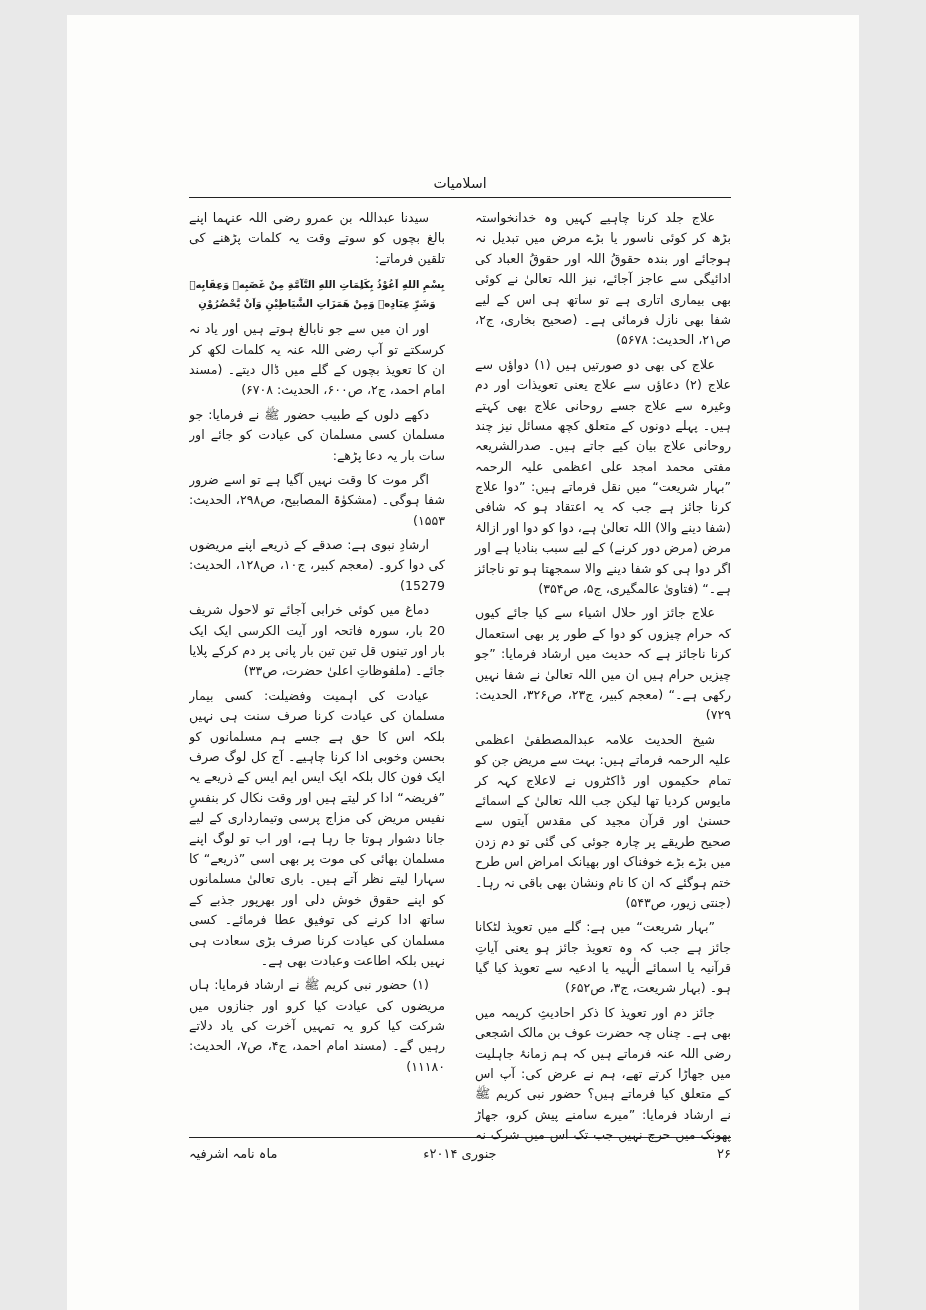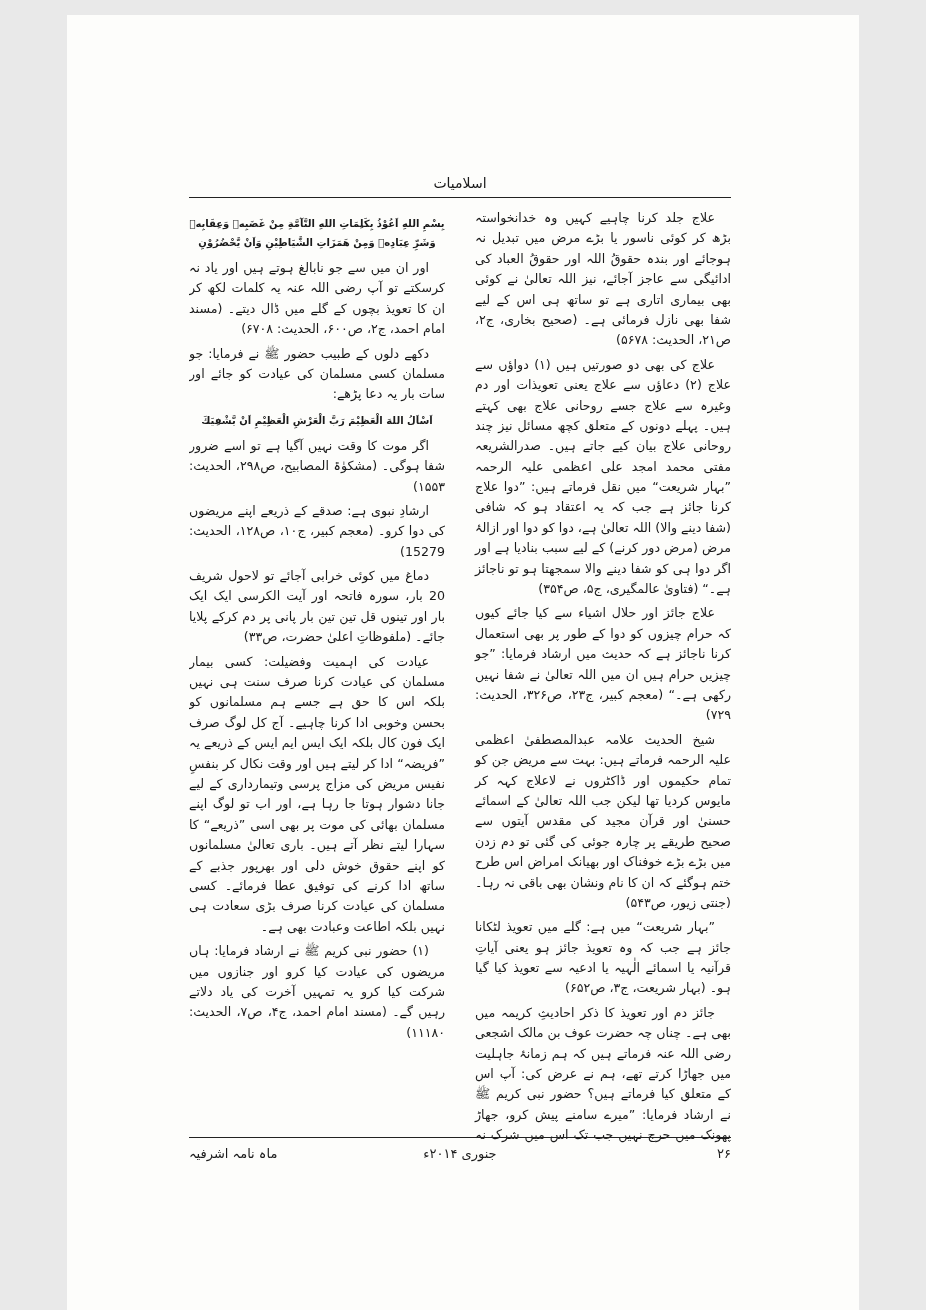--- a/index.html
+++ b/index.html
@@ -84,24 +84,24 @@
       <div class="col">
           <p class="para body">علاج جلد کرنا چاہیے کہیں وہ خدانخواستہ بڑھ کر کوئی ناسور یا بڑے مرض میں تبدیل نہ ہوجائے اور بندہ حقوقُ اللہ اور حقوقُ العباد کی ادائیگی سے عاجز آجائے، نیز اللہ تعالیٰ نے کوئی بھی بیماری اتاری ہے تو ساتھ ہی اس کے لیے شفا بھی نازل فرمائی ہے۔ (صحیح بخاری، ج۲، ص۲۱، الحدیث: ۵۶۷۸)</p>
           <p class="para body">علاج کی بھی دو صورتیں ہیں (۱) دواؤں سے علاج (۲) دعاؤں سے علاج یعنی تعویذات اور دم وغیرہ سے علاج جسے روحانی علاج بھی کہتے ہیں۔ پہلے دونوں کے متعلق کچھ مسائل نیز چند روحانی علاج بیان کیے جاتے ہیں۔ صدرالشریعہ مفتی محمد امجد علی اعظمی علیہ الرحمہ ”بہار شریعت“ میں نقل فرماتے ہیں: ”دوا علاج کرنا جائز ہے جب کہ یہ اعتقاد ہو کہ شافی (شفا دینے والا) اللہ تعالیٰ ہے، دوا کو دوا اور ازالۂ مرض (مرض دور کرنے) کے لیے سبب بنادیا ہے اور اگر دوا ہی کو شفا دینے والا سمجھتا ہو تو ناجائز ہے۔“ (فتاویٰ عالمگیری، ج۵، ص۳۵۴)</p>
           <p class="para body">علاج جائز اور حلال اشیاء سے کیا جائے کیوں کہ حرام چیزوں کو دوا کے طور پر بھی استعمال کرنا ناجائز ہے کہ حدیث میں ارشاد فرمایا: ”جو چیزیں حرام ہیں ان میں اللہ تعالیٰ نے شفا نہیں رکھی ہے۔“ (معجم کبیر، ج۲۳، ص۳۲۶، الحدیث: ۷۲۹)</p>
           <p class="para body">شیخ الحدیث علامہ عبدالمصطفیٰ اعظمی علیہ الرحمہ فرماتے ہیں: بہت سے مریض جن کو تمام حکیموں اور ڈاکٹروں نے لاعلاج کہہ کر مایوس کردیا تھا لیکن جب اللہ تعالیٰ کے اسمائے حسنیٰ اور قرآن مجید کی مقدس آیتوں سے صحیح طریقے پر چارہ جوئی کی گئی تو دم زدن میں بڑے بڑے خوفناک اور بھیانک امراض اس طرح ختم ہوگئے کہ ان کا نام ونشان بھی باقی نہ رہا۔ (جنتی زیور، ص۵۴۳)</p>
           <p class="para body">”بہار شریعت“ میں ہے: گلے میں تعویذ لٹکانا جائز ہے جب کہ وہ تعویذ جائز ہو یعنی آیاتِ قرآنیہ یا اسمائے الٰہیہ یا ادعیہ سے تعویذ کیا گیا ہو۔ (بہار شریعت، ج۳، ص۶۵۲)</p>
           <p class="para body">جائز دم اور تعویذ کا ذکر احادیثِ کریمہ میں بھی ہے۔ چناں چہ حضرت عوف بن مالک اشجعی رضی اللہ عنہ فرماتے ہیں کہ ہم زمانۂ جاہلیت میں جھاڑا کرتے تھے، ہم نے عرض کی: آپ اس کے متعلق کیا فرماتے ہیں؟ حضور نبی کریم ﷺ نے ارشاد فرمایا: ”میرے سامنے پیش کرو، جھاڑ پھونک میں حرج نہیں جب تک اس میں شرک نہ ہو۔“ (صحیح مسلم، ص۱۲۰، الحدیث: ۲۲۰۰)</p>
           <p class="para body">سیدنا امام ابن حنبل علیہ الرحمہ روایت نقل فرماتے ہیں کہ حضرت</p>
         </div>
       <div class="col">
+          <p class="para body">سیدنا عبداللہ بن عمرو رضی اللہ عنہما اپنے بالغ بچوں کو سوتے وقت یہ کلمات پڑھنے کی تلقین فرماتے:</p>
           <p class="para arabic">بِسْمِ اللهِ اَعُوْذُ بِكَلِمَاتِ اللهِ التَّآمَّةِ مِنْ غَضَبِهٖ وَعِقَابِهٖ وَشَرِّ عِبَادِهٖ وَمِنْ هَمَزَاتِ الشَّيَاطِيْنِ وَاَنْ يَّحْضُرُوْنِ</p>
           <p class="para body">اور ان میں سے جو نابالغ ہوتے ہیں اور یاد نہ کرسکتے تو آپ رضی اللہ عنہ یہ کلمات لکھ کر ان کا تعویذ بچوں کے گلے میں ڈال دیتے۔ (مسند امام احمد، ج۲، ص۶۰۰، الحدیث: ۶۷۰۸)</p>
           <p class="para body">دکھے دلوں کے طبیب حضور ﷺ نے فرمایا: جو مسلمان کسی مسلمان کی عیادت کو جائے اور سات بار یہ دعا پڑھے:</p>
-          <p class="para arabic">اَسْاَلُ اللهَ الْعَظِيْمَ رَبَّ الْعَرْشِ الْعَظِيْمِ اَنْ يَّشْفِيَكَ</p>
           <p class="para body">اگر موت کا وقت نہیں آگیا ہے تو اسے ضرور شفا ہوگی۔ (مشکوٰۃ المصابیح، ص۲۹۸، الحدیث: ۱۵۵۳)</p>
           <p class="para body">ارشادِ نبوی ہے: صدقے کے ذریعے اپنے مریضوں کی دوا کرو۔ (معجم کبیر، ج۱۰، ص۱۲۸، الحدیث: 15279)</p>
           <p class="para body">دماغ میں کوئی خرابی آجائے تو لاحول شریف 20 بار، سورہ فاتحہ اور آیت الکرسی ایک ایک بار اور تینوں قل تین تین بار پانی پر دم کرکے پلایا جائے۔ (ملفوظاتِ اعلیٰ حضرت، ص۳۳)</p>
           <p class="para body"><span class="lead">عیادت کی اہمیت وفضیلت: </span>کسی بیمار مسلمان کی عیادت کرنا صرف سنت ہی نہیں بلکہ اس کا حق ہے جسے ہم مسلمانوں کو بحسن وخوبی ادا کرنا چاہیے۔ آج کل لوگ صرف ایک فون کال بلکہ ایک ایس ایم ایس کے ذریعے یہ ”فریضہ“ ادا کر لیتے ہیں اور وقت نکال کر بنفسِ نفیس مریض کی مزاج پرسی وتیمارداری کے لیے جانا دشوار ہوتا جا رہا ہے، اور اب تو لوگ اپنے مسلمان بھائی کی موت پر بھی اسی ”ذریعے“ کا سہارا لیتے نظر آتے ہیں۔ باری تعالیٰ مسلمانوں کو اپنے حقوق خوش دلی اور بھرپور جذبے کے ساتھ ادا کرنے کی توفیق عطا فرمائے۔ کسی مسلمان کی عیادت کرنا صرف بڑی سعادت ہی نہیں بلکہ اطاعت وعبادت بھی ہے۔</p>
           <p class="para body">(۱) حضور نبی کریم ﷺ نے ارشاد فرمایا: ہاں مریضوں کی عیادت کیا کرو اور جنازوں میں شرکت کیا کرو یہ تمہیں آخرت کی یاد دلاتے رہیں گے۔ (مسند امام احمد، ج۴، ص۷، الحدیث: ۱۱۱۸۰)</p>
         </div>
     </div>
   </div>
   <div class="page-footer">
     <span class="side">۲۶</span>

